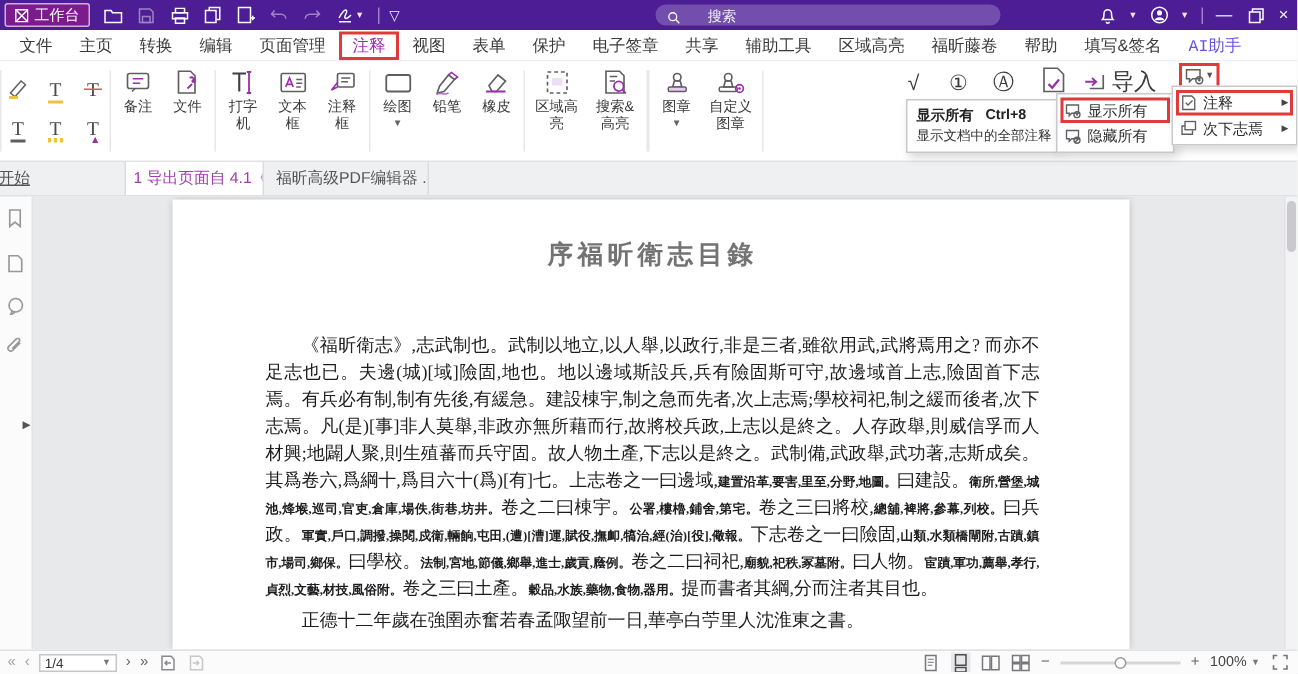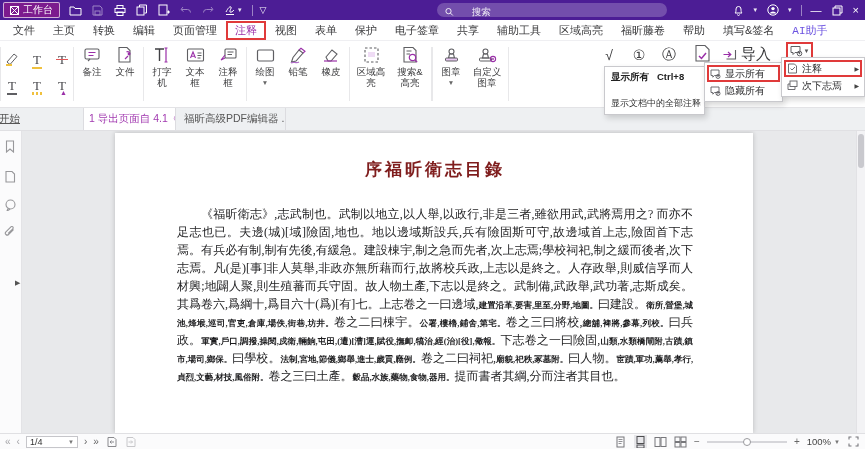--- a/index.html
+++ b/index.html
@@ -49,21 +49,21 @@
   .glyphbtn { position:absolute; width:22px; height:20px; display:flex; align-items:center; justify-content:center; font-size:14px; color:#3a3a3c; }
   .abs { position:absolute; }
 
   
   .settings-btn { position:absolute; left:786px; top:42px; width:27px; height:18px; border:2px solid #e03a3a; display:flex; align-items:center; justify-content:center; gap:1px; background:#fff; z-index:55; }
 
   
   .popup { position:absolute; background:#fff; border:1px solid #c9c9cd; box-shadow:2px 3px 6px rgba(0,0,0,.16); z-index:60; }
   .tooltip { left:604px; top:66px; width:101px; padding:4px 6px; }
   .tooltip .tt1 { font-size:9.5px; font-weight:bold; color:#222; display:flex; gap:8px; white-space:nowrap; }
-  .tooltip .tt2 { font-size:9px; color:#333; margin-top:13px; white-space:nowrap; }
+  .tooltip .tt2 { font-size:9px; color:#333; margin-top:0; white-space:nowrap; }
   .menu { padding:2px; }
   .menu-b { left:704px; top:62px; width:79px; }
   .menu-a { left:781px; top:57px; width:84px; }
   .mitem { height:17px; display:flex; align-items:center; gap:4px; padding:0 3px; font-size:10px; color:#2c2c2e; white-space:nowrap; }
   .mitem.redbox { border:2px solid #e03a3a; padding:0 1px; }
   .mitem .sub { margin-left:auto; font-size:6px; color:#444; }
   .mitem svg { flex:0 0 auto; }
 
   
   .doctabs { position:absolute; top:108px; left:0; right:0; height:23px; background:#eef0f2; display:flex; align-items:stretch; border-bottom:1px solid #e0e0e3; }
@@ -76,21 +76,21 @@
   
   .docarea { position:absolute; top:131px; left:0; right:0; bottom:16px; background:#e8e9eb; overflow:hidden; }
   .leftstrip { position:absolute; left:0; top:0; bottom:0; width:22px; background:#fbfbfc; border-right:1px solid #e3e3e6; z-index:5; }
   .lsic { position:absolute; left:4px; width:14px; height:14px; opacity:.75; }
   .ls-handle { position:absolute; left:15px; top:148px; font-size:7px; color:#555; }
   .scrollstrip { position:absolute; right:0; top:0; bottom:0; width:9px; background:#f3f3f5; border-left:1px solid #e2e2e5; }
   .scrollthumb { position:absolute; right:1px; top:3px; width:6px; height:34px; background:#c9c9ce; border-radius:3px; }
 
   .page { position:absolute; left:115px; top:2px; width:638px; height:300px; background:#fff; box-shadow:0 0 5px rgba(0,0,0,.2); overflow:hidden; }
   .page-inner { padding:25px 60px 0 62px; }
-  .doc-title { font-family:Liberation Mono, monospace; font-size:17px; font-weight:bold; letter-spacing:3px; text-align:center; color:#7f1d1d; margin-bottom:24px; }
+  .doc-title { font-family:Liberation Mono, monospace; font-size:17px; font-weight:bold; letter-spacing:3px; text-align:center; color:#737373; margin-bottom:40px; }
   .body-text { font-family:"Liberation Serif","DejaVu Serif",serif; font-size:12px; line-height:1.5; text-align:justify; color:#1d1d1f; text-indent:2em; }
   .body-text.para2 { margin-top:3px; }
   .sm { font-size:8.5px;font-weight:bold; }
 
   
   .statusbar { position:absolute; bottom:0; left:0; right:0; height:16px; background:#fbfbfc; border-top:1px solid #e0e0e3; display:flex; align-items:center; font-size:10px; color:#666; padding:0 5px; }
   .sb-nav { display:flex; align-items:center; gap:6px; }
   .sb-g { color:#a5a5a8; font-size:10px; line-height:1; }
   .sb-g.on { color:#666; }
   .pagebox { width:52px; height:12px; background:#fff; border:1px solid #c6c6ca; display:flex; align-items:center; justify-content:space-between; padding:0 3px; font-size:9px; color:#333; }
@@ -499,20 +499,21 @@
       <span class="lsic" style="top:94px"><svg width="12" height="13" viewBox="0 0 12 13">
             <path d="M9.5 3.5l-5 5a1.8 1.8 0 01-2.6-2.6l5-5a1.3 1.3 0 011.9 1.9l-4.6 4.6" fill="none" stroke="#77777b" stroke-width="1.1"></path>
           </svg></span>
       <span class="ls-handle">▶</span>
     </div>
 
     <div class="page">
       <div class="page-inner">
         <div class="doc-title">序福昕衛志目錄</div>
         <p class="body-text"><span>《福昕衛志》,志武制也。武制以地立,以人舉,以政行,非是三者,雖欲用武,武將焉用之? 而亦不足志也已。夫邊(城)[域]險固,地也。地以邊域斯設兵,兵有險固斯可守,故邊域首上志,險固首下志焉。有兵必有制,制有先後,有緩急。建設棟宇,制之急而先者,次上志焉;學校祠祀,制之緩而後者,次下志焉。凡(是)[事]非人莫舉,非政亦無所藉而行,故將校兵政,上志以是終之。人存政舉,則威信孚而人材興;地闢人聚,則生殖蕃而兵守固。故人物土產,下志以是終之。武制備,武政舉,武功著,志斯成矣。其爲卷六,爲綱十,爲目六十(爲)[有]七。上志卷之一曰邊域,</span><span class="sm">建置沿革,要害,里至,分野,地圖。</span><span>曰建設。</span><span class="sm">衛所,營堡,城池,烽堠,巡司,官吏,倉庫,場佚,街巷,坊井。</span><span>卷之二曰棟宇。</span><span class="sm">公署,樓櫓,鋪舍,第宅。</span><span>卷之三曰將校,</span><span class="sm">總舖,裨將,參幕,列校。</span><span>曰兵政。</span><span class="sm">軍實,戶口,調撥,操閱,戍衛,輛餉,屯田,(遭)[漕]運,賦役,撫卹,犒治,經(治)[役],儆報。</span><span>下志卷之一曰險固,</span><span class="sm">山類,水類橋閘附,古蹟,鎮市,場司,鄉保。</span><span>曰學校。</span><span class="sm">法制,宮地,節儀,鄉舉,進士,歲貢,廕例。</span><span>卷之二曰祠祀,</span><span class="sm">廟貌,祀秩,冢墓附。</span><span>曰人物。</span><span class="sm">宦蹟,軍功,薦舉,孝行,貞烈,文藝,材技,風俗附。</span><span>卷之三曰土產。</span><span class="sm">穀品,水族,藥物,食物,器用。</span><span>提而書者其綱,分而注者其目也。</span></p>
+        <p class="body-text para2">正德十二年歲在強圉赤奮若春孟陬望前一日,華亭白苧里人沈淮東之書。</p>
       </div>
     </div>
 
     <div class="scrollstrip">
       <div class="scrollthumb"></div>
     </div>
   </div>
 
   <div class="statusbar">
     <div class="sb-nav">

